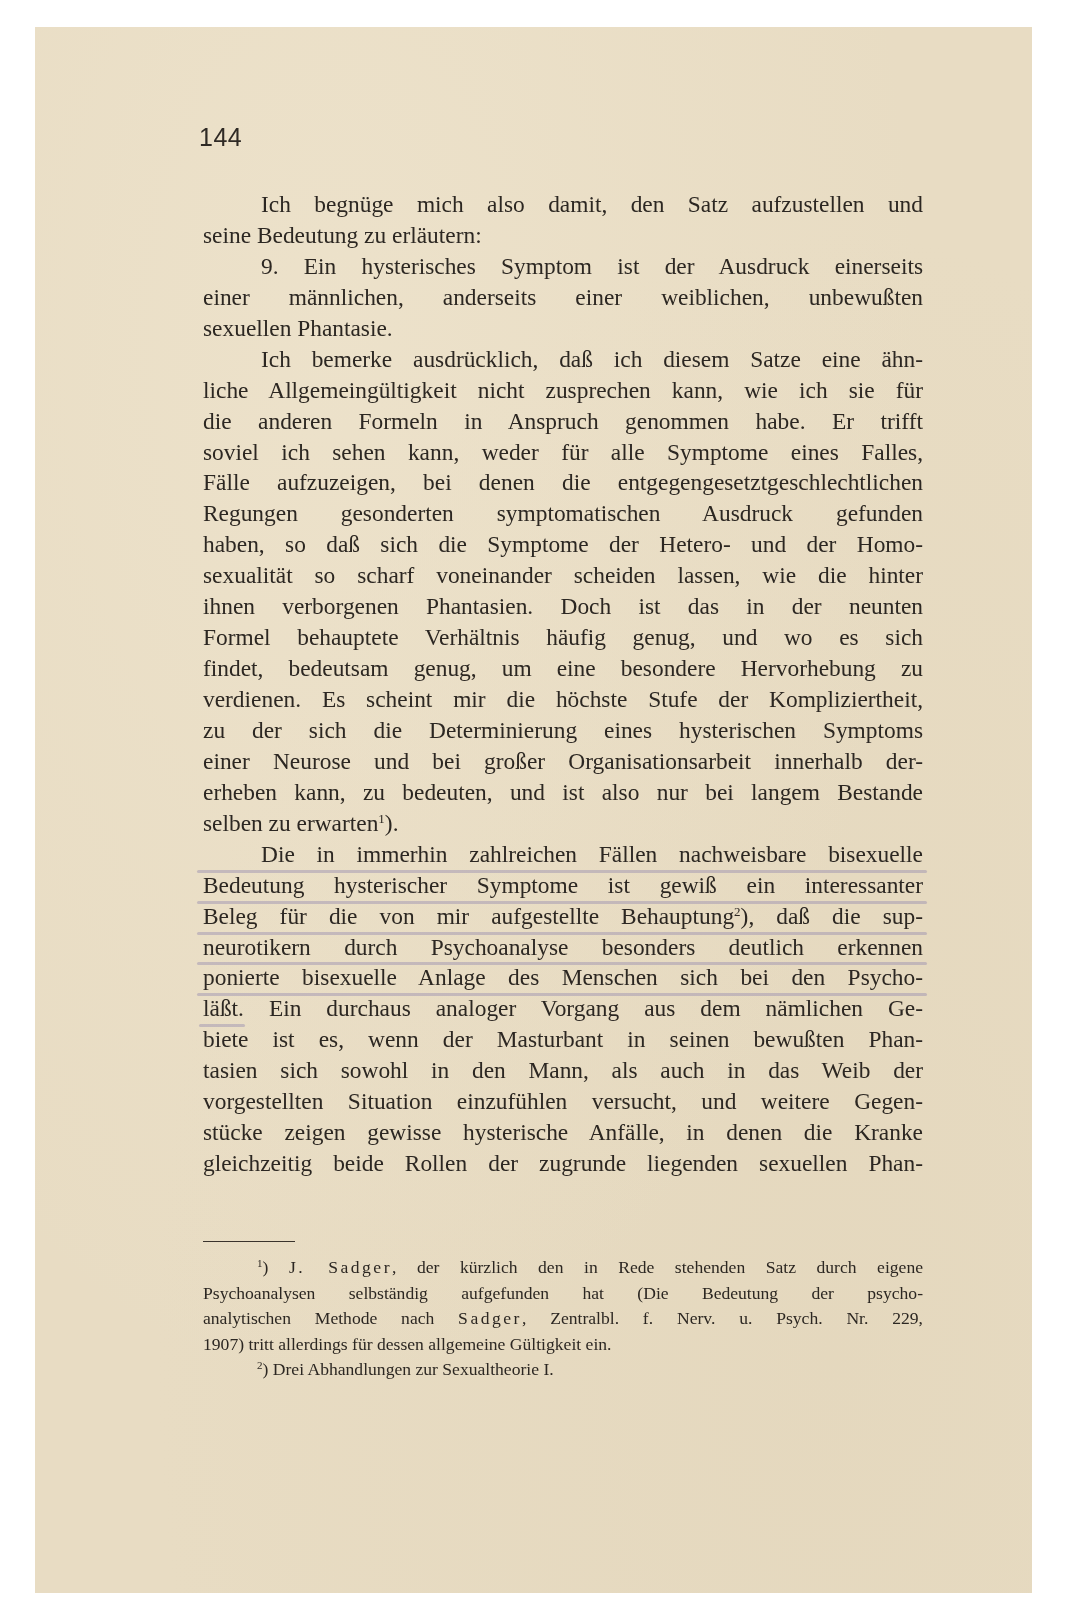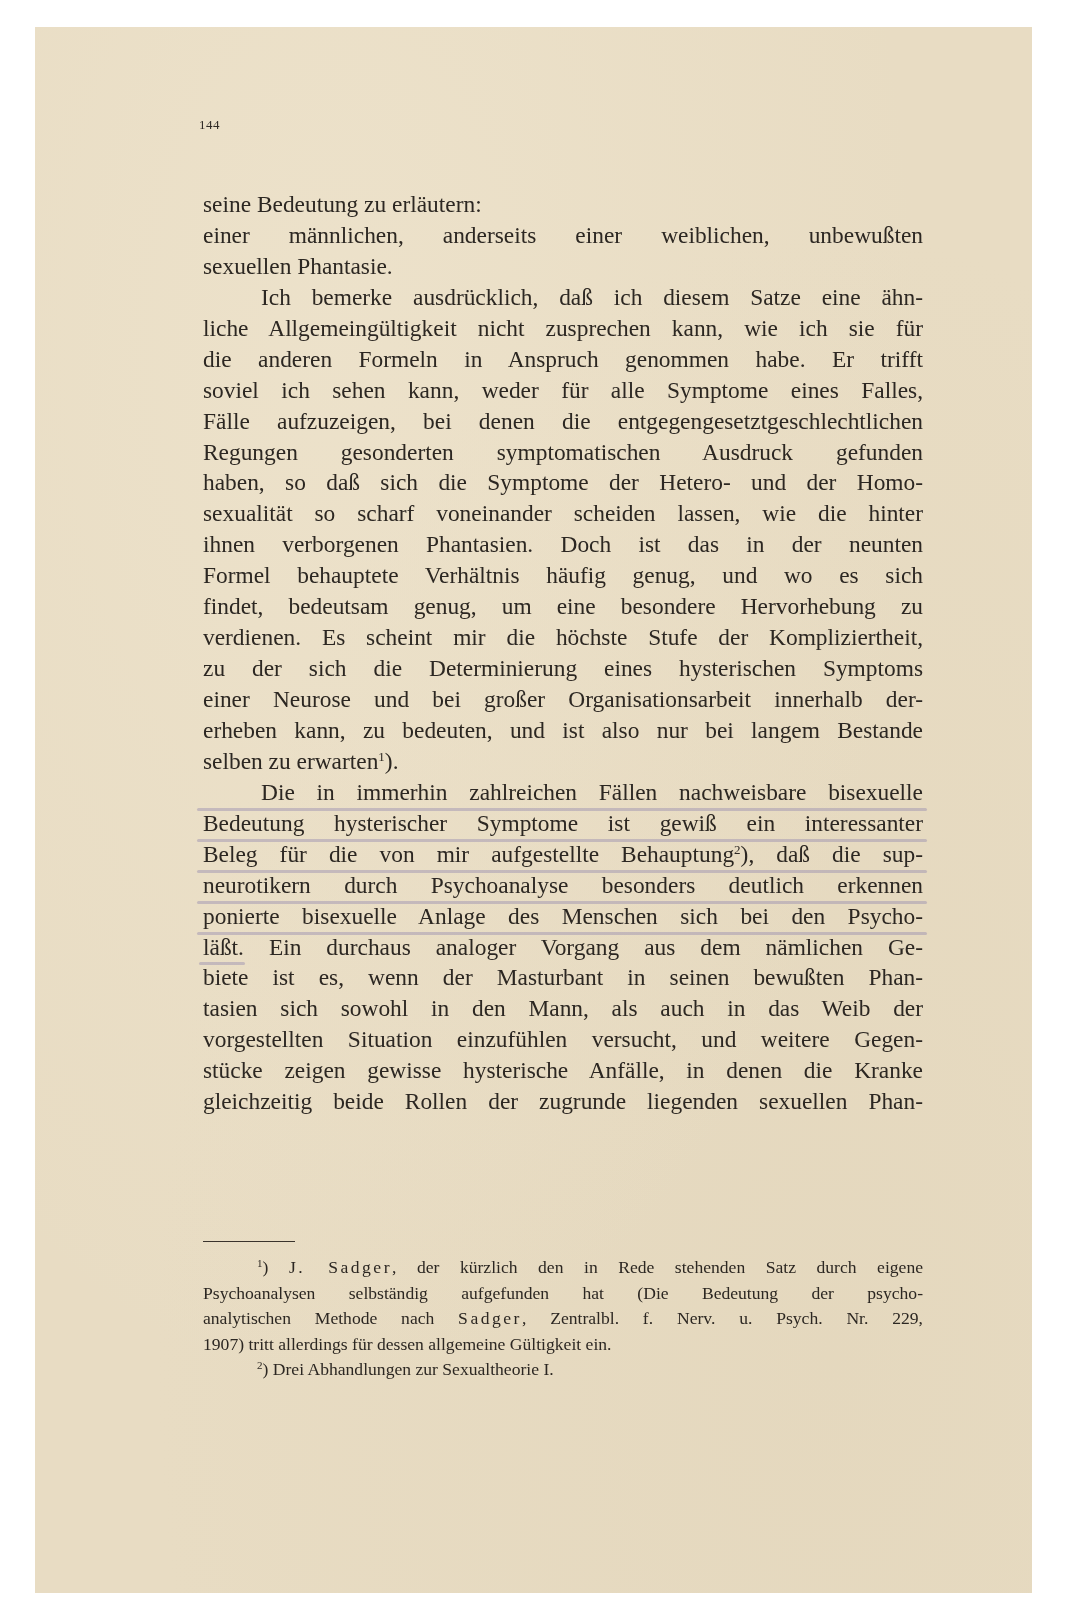--- a/index.html
+++ b/index.html
@@ -13,23 +13,23 @@
     position: absolute;
     left: 35px; top: 27px;
     width: 997px; height: 1566px;
     background: #e8dcc3;
     background-image:
       radial-gradient(ellipse at 30% 20%, rgba(240,230,208,0.55), rgba(0,0,0,0) 60%),
       radial-gradient(ellipse at 80% 85%, rgba(225,212,185,0.5), rgba(0,0,0,0) 60%);
   }
   .page-number {
     position: absolute;
-    left: 164px; top: 90px;
-    font-family: Liberation Serif, serif;
-    font-size: 13px;
+    left: 164px; top: 96px;
+    font-family: Liberation Sans, sans-serif;
+    font-size: 25px;
     color: #2f2a25;
     letter-spacing: 0.5px;
   }
   .body-text {
     position: absolute;
     left: 168px; top: 162px;
     width: 720px;
     font-family: "Liberation Serif", serif;
     font-size: 23.4px;
     color: #2c2722;
@@ -91,22 +91,24 @@
 </style>
 </head>
 <body>
 
 <div class="page">
 
   <div class="page-number">144</div>
 
   <div class="body-text">
 
+    <div class="line indent">Ich begnüge mich also damit, den Satz aufzustellen und</div>
     <div class="line last">seine Bedeutung zu erläutern:</div>
 
+    <div class="line indent">9. Ein hysterisches Symptom ist der Ausdruck einerseits</div>
     <div class="line">einer männlichen, anderseits einer weiblichen, unbewußten</div>
     <div class="line last">sexuellen Phantasie.</div>
 
     <div class="line indent">Ich bemerke ausdrücklich, daß ich diesem Satze eine ähn-</div>
     <div class="line">liche Allgemeingültigkeit nicht zusprechen kann, wie ich sie für</div>
     <div class="line">die anderen Formeln in Anspruch genommen habe. Er trifft</div>
     <div class="line">soviel ich sehen kann, weder für alle Symptome eines Falles,</div>
     <div class="line">Fälle aufzuzeigen, bei denen die entgegengesetztgeschlechtlichen</div>
     <div class="line">Regungen gesonderten symptomatischen Ausdruck gefunden</div>
     <div class="line">haben, so daß sich die Symptome der Hetero- und der Homo-</div>

